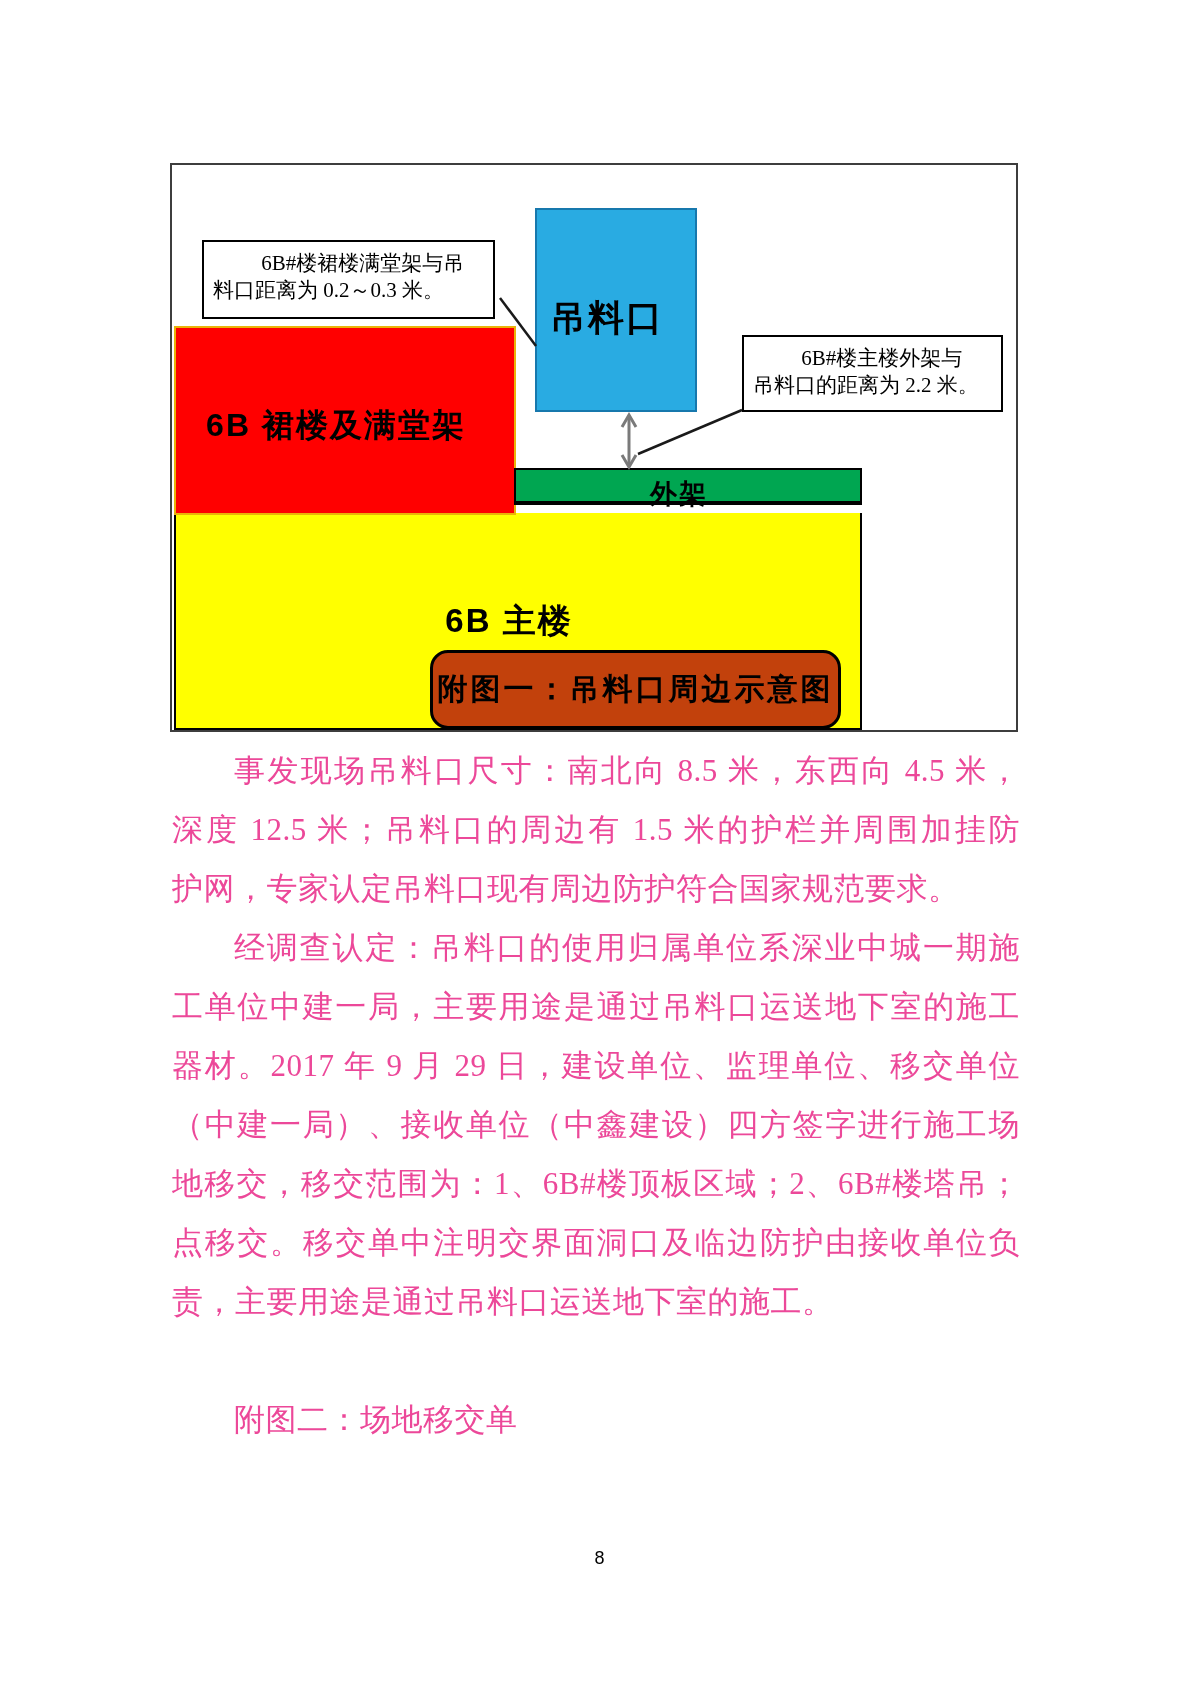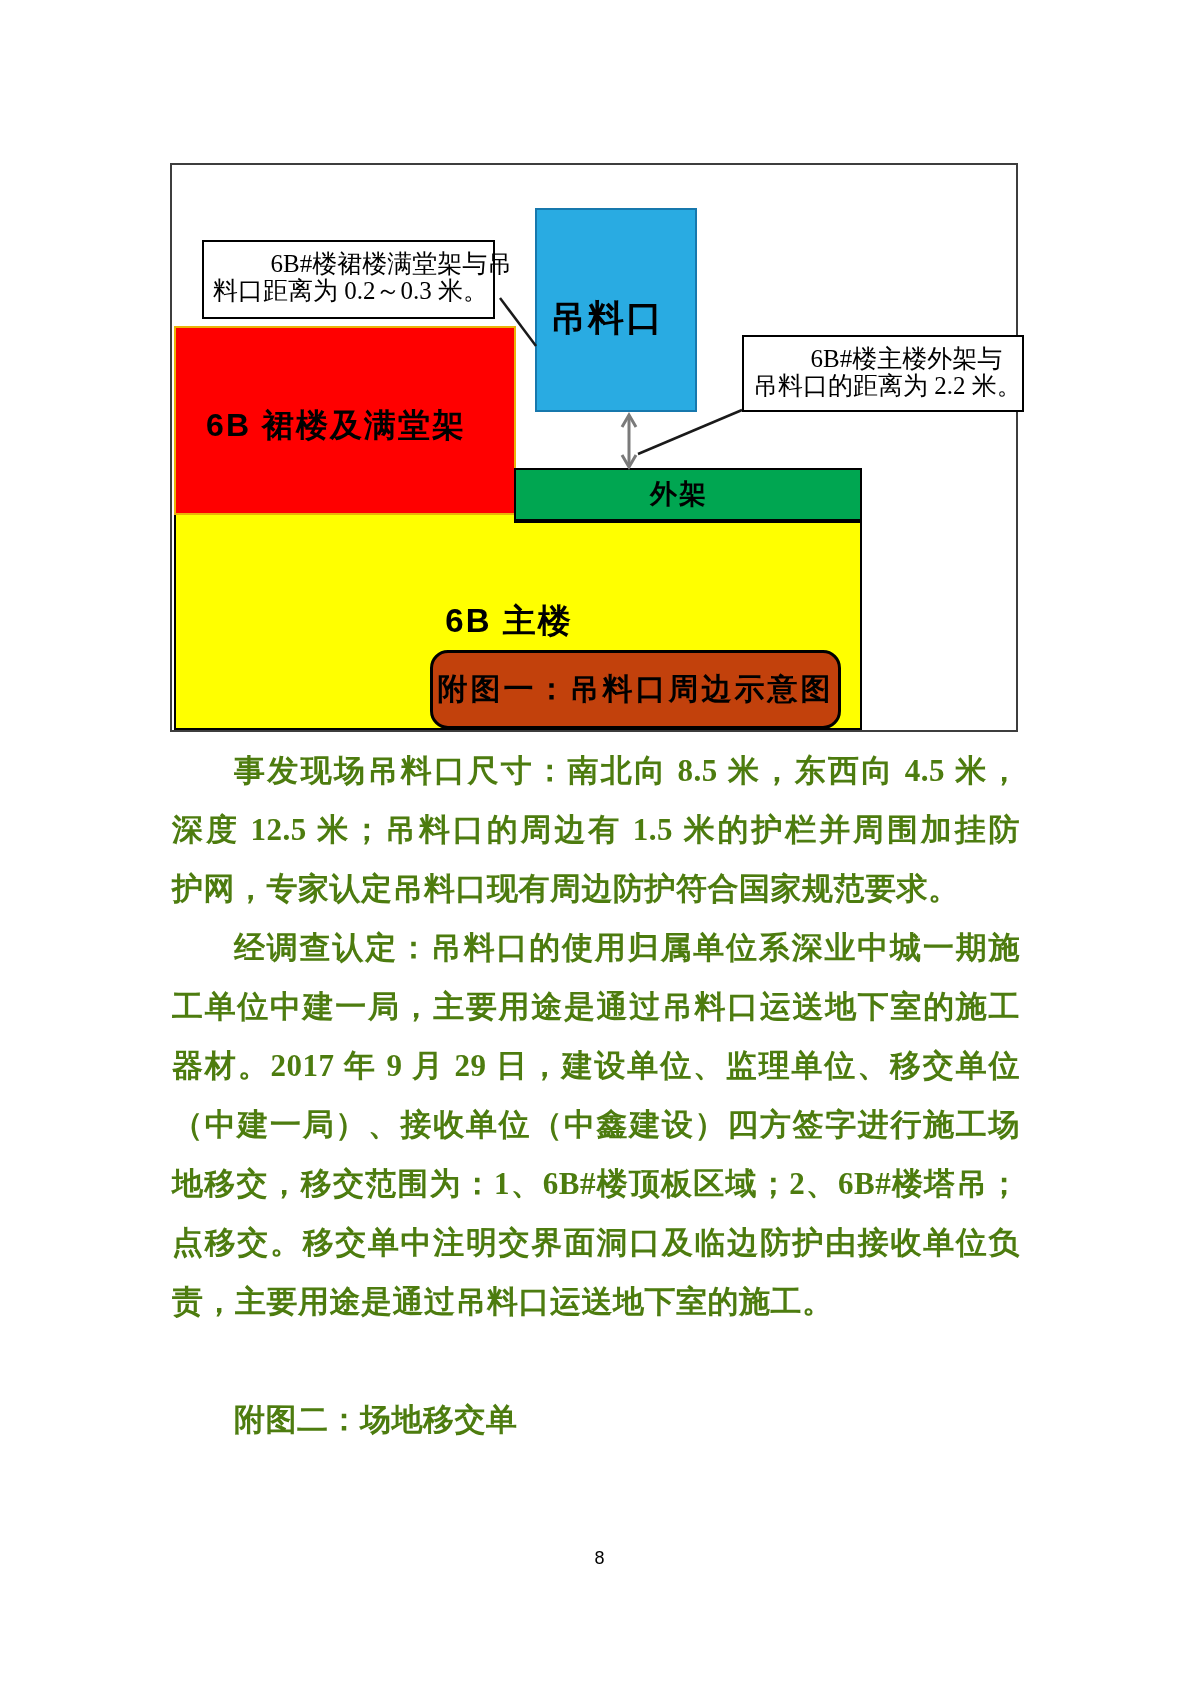--- a/index.html
+++ b/index.html
@@ -11,57 +11,57 @@
   .page{position:absolute;left:0;top:0;width:1199px;height:1696px;background:#fff;}
 
   
   .diagram-frame{
     position:absolute;left:170px;top:163px;width:848px;height:569px;
     border:2px solid #3d3d3d;background:#fff;box-sizing:border-box;
   }
   .blk{position:absolute;box-sizing:border-box;}
   .blk-blue{left:363px;top:43px;width:162px;height:204px;border:2px solid #1778ad;}
   .blk-red{left:2px;top:161px;width:342px;height:189px;border:2px solid #eab308;}
-  .blk-green{left:342px;top:303px;width:348px;height:55px;border:2px solid #000;border-bottom-width:4px;}
+  .blk-green{left:342px;top:303px;width:348px;height:37px;border:2px solid #000;border-bottom-width:4px;}
   .blk-yellow{left:2px;top:348px;width:688px;height:217px;border:2px solid #000;border-top:none;}
   .blk-label{
     position:absolute;left:0;right:18px;text-align:center;
     font-family:"Liberation Sans","DejaVu Sans",sans-serif;
     font-weight:bold;color:#000;letter-spacing:2px;
   }
   .lab-blue{top:84px;font-size:36px;}
   .lab-red{top:76px;font-size:32px;}
   .lab-green{top:6px;font-size:27px;}
   .lab-yellow{top:86px;font-size:33px;}
 
   .callout{
     position:absolute;background:#fff;border:2px solid #000;box-sizing:border-box;
-    font-size:25px;line-height:27px;color:#000;padding:8px 9px 24px 9px;
+    font-size:21px;line-height:27px;color:#000;padding:8px 9px 24px 9px;
     font-family:"Liberation Serif","DejaVu Serif",serif;
   }
   .callout-left{left:30px;top:75px;width:293px;height:79px;}
-  .callout-right{left:570px;top:170px;width:282px;height:77px;}
+  .callout-right{left:570px;top:170px;width:261px;height:77px;}
   .callout .tline{text-align:left;white-space:nowrap;}
   .callout .tline.first{text-indent:2.3em;}
 
   .fig-caption-box{
     position:absolute;left:258px;top:485px;width:411px;height:79px;
     background:#c2410c;border:3px solid #000;border-radius:18px;box-sizing:border-box;
     display:flex;align-items:center;justify-content:center;
   }
   .fig-caption-box span{
     font-weight:bold;font-size:30px;letter-spacing:3px;color:#000;
     font-family:"Liberation Serif","DejaVu Serif",serif;
   }
   .diagram-svg{position:absolute;left:0;top:0;width:848px;height:569px;pointer-events:none;}
 
   
   .bodytext{
     position:absolute;left:172px;top:741px;width:848px;
-    font-size:31px;color:#4d7c0f;letter-spacing:0.5px;font-weight:bold;
+    font-size:31px;color:#ec4899;letter-spacing:0.5px;
   }
   .para{width:100%;}
   .para .tline{
     line-height:59px;height:59px;
     text-align:justify;text-align-last:justify;text-justify:inter-character;
   }
   .para .tline.first{text-indent:2em;}
   .para .tline.lastline{text-align-last:left;}
   .para-fig2{margin-top:59px;line-height:59px;text-indent:2em;}
 

